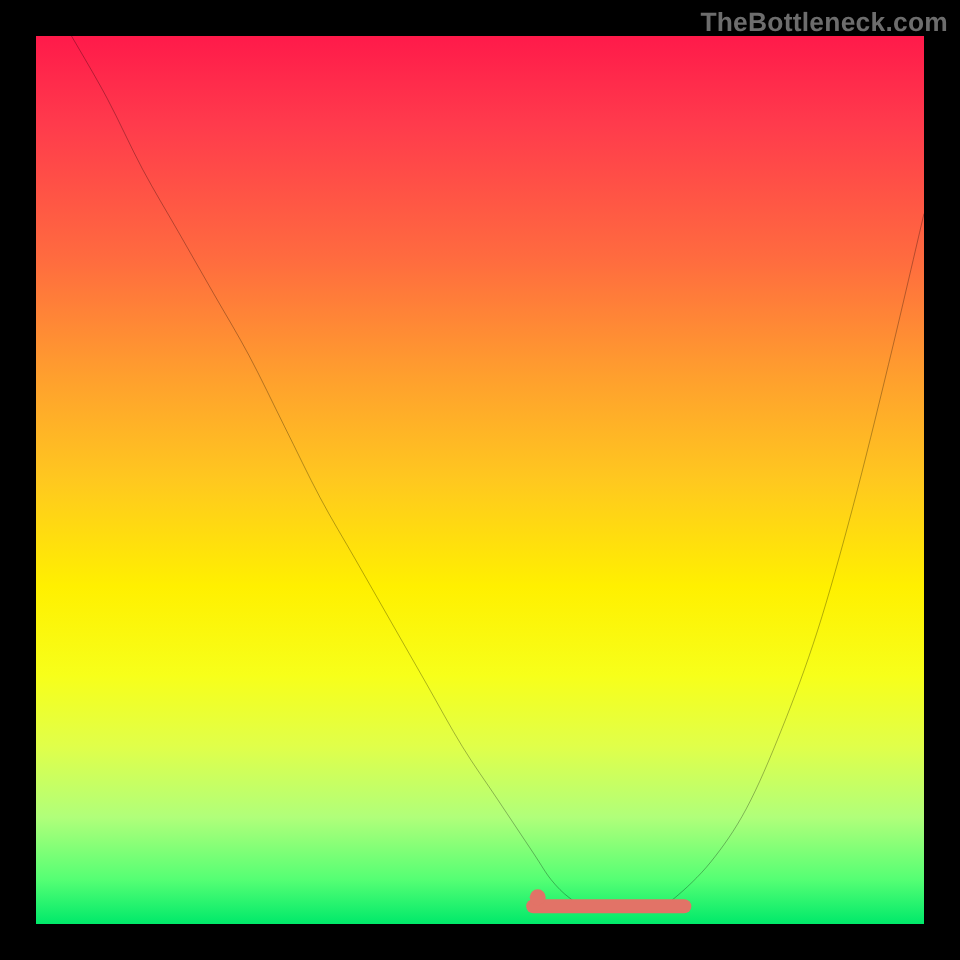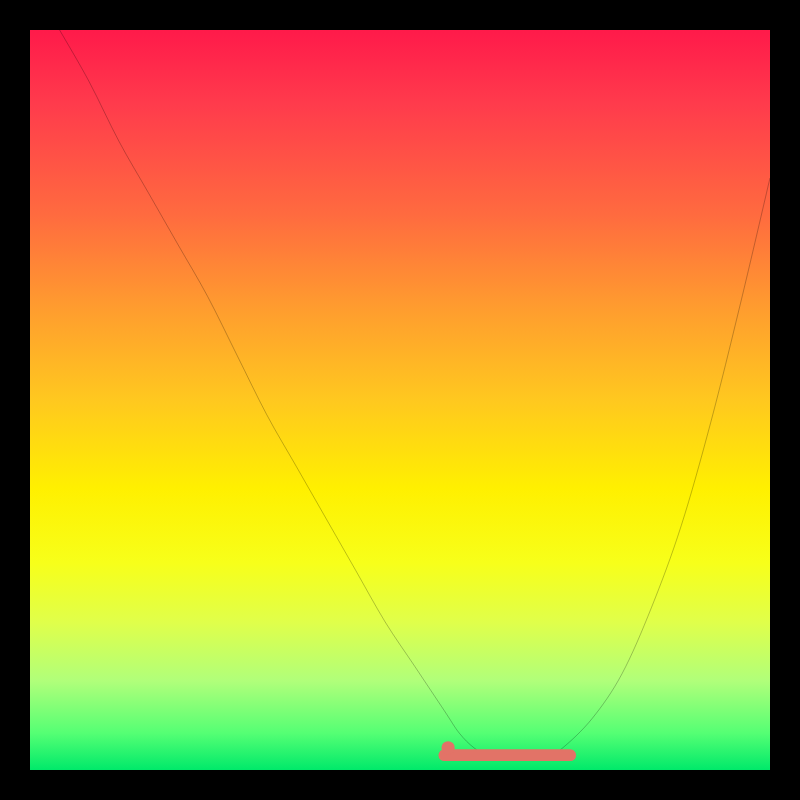--- a/index.html
+++ b/index.html
@@ -53,20 +53,21 @@
     font-size: 22px;
     font-weight: 600;
     letter-spacing: 0.2px;
     user-select: none;
   }
 </style>
 </head>
 <body>
 
 <div class="frame">
+  <div class="watermark">TheBottleneck.com</div>
 
   <div class="plot-area">
 
     <svg class="curve" viewBox="0 0 100 100" preserveAspectRatio="none">
       <g transform="translate(0,100) scale(1,-1)">
         <path id="curve-path" fill="none" stroke="#000000" stroke-width="0.25" vector-effect="non-scaling-stroke" stroke-linejoin="round" d="M 4 100 C 4.666666666666667 98.83333333333333, 6.666666666666667 95.5, 8 93 C 9.333333333333334 90.5, 10.666666666666666 87.5, 12 85 C 13.333333333333334 82.5, 14.666666666666666 80.33333333333333, 16 78 C 17.333333333333332 75.66666666666667, 18.666666666666668 73.33333333333333, 20 71 C 21.333333333333332 68.66666666666667, 22.666666666666668 66.5, 24 64 C 25.333333333333332 61.5, 26.666666666666668 58.666666666666664, 28 56 C 29.333333333333332 53.333333333333336, 30.666666666666668 50.5, 32 48 C 33.333333333333336 45.5, 34.666666666666664 43.333333333333336, 36 41 C 37.333333333333336 38.666666666666664, 38.666666666666664 36.333333333333336, 40 34 C 41.333333333333336 31.666666666666668, 42.666666666666664 29.333333333333332, 44 27 C 45.333333333333336 24.666666666666668, 46.666666666666664 22.166666666666668, 48 20 C 49.333333333333336 17.833333333333332, 50.666666666666664 16, 52 14 C 53.333333333333336 12, 55 9.5, 56 8 C 57 6.5, 57.333333333333336 5.833333333333333, 58 5 C 58.666666666666664 4.166666666666667, 59.333333333333336 3.5, 60 3 C 60.666666666666664 2.5, 61 2.1666666666666665, 62 2 C 63 1.8333333333333333, 64.66666666666667 2, 66 2 C 67.33333333333333 2, 69 1.8333333333333333, 70 2 C 71 2.1666666666666665, 71 2.1666666666666665, 72 3 C 73 3.8333333333333335, 74.66666666666667 5.333333333333333, 76 7 C 77.33333333333333 8.666666666666666, 78.66666666666667 10.5, 80 13 C 81.33333333333333 15.5, 82.66666666666667 18.666666666666668, 84 22 C 85.33333333333333 25.333333333333332, 86.66666666666667 28.833333333333332, 88 33 C 89.33333333333333 37.166666666666664, 90.66666666666667 42, 92 47 C 93.33333333333333 52, 94.66666666666667 57.5, 96 63 C 97.33333333333333 68.5, 99.33333333333333 77.16666666666667, 100 80"></path>
         <line id="flat-bar" stroke="#e27367" stroke-width="1.6" stroke-linecap="round" x1="56" y1="2" x2="73" y2="2"></line>
         <circle id="endpoint-dot" r="0.9" fill="#e27367" cx="56.5" cy="3"></circle>
       </g>
     </svg>

